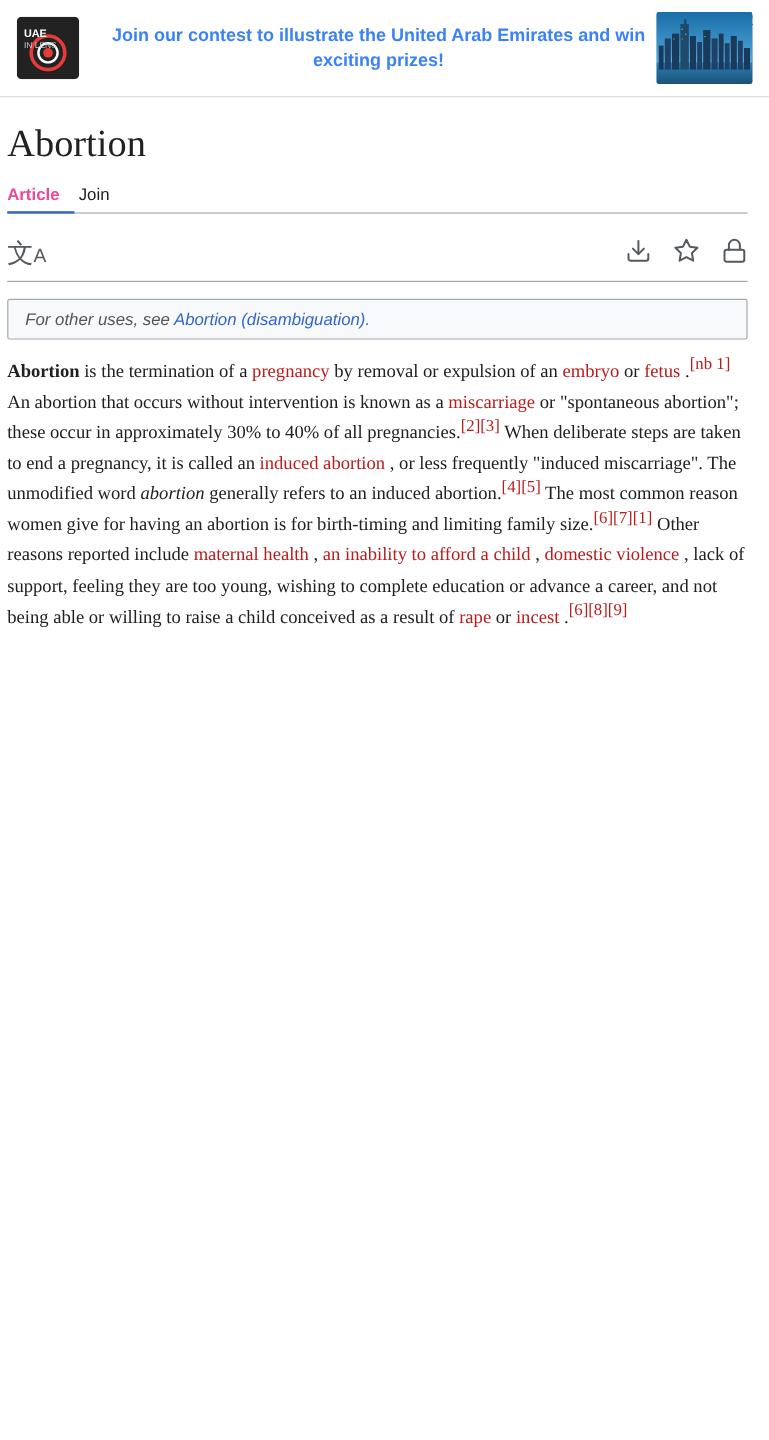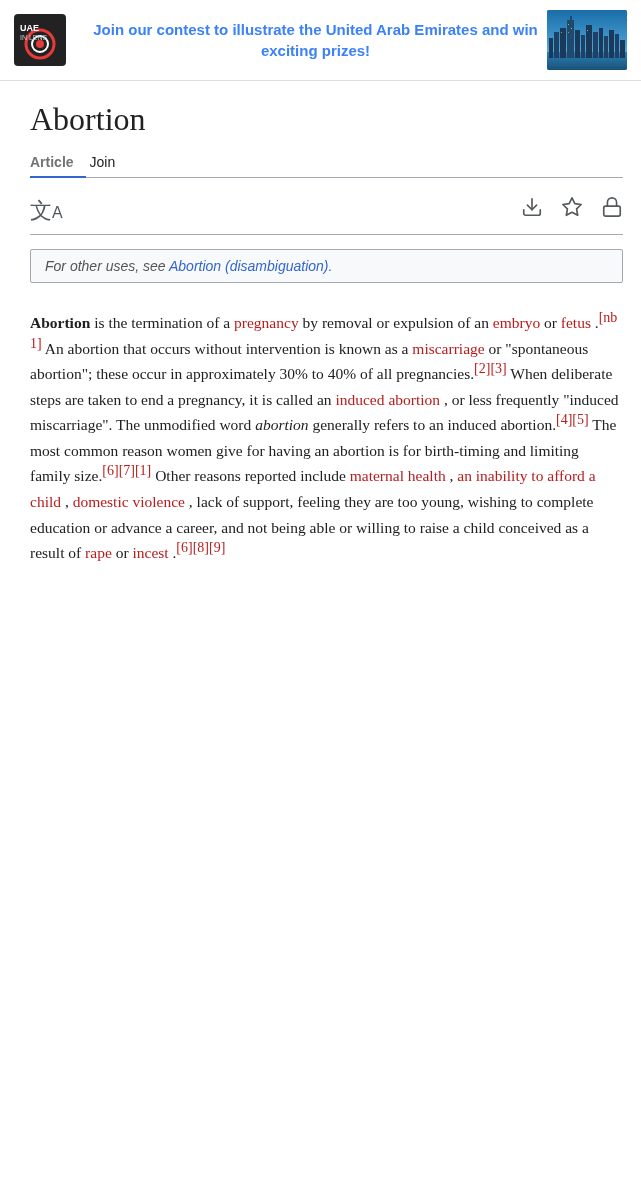--- a/index.html
+++ b/index.html
@@ -74,21 +74,21 @@
       height: 60px;
       background: linear-gradient(135deg, #3a7bd5 0%, #6ab0e0 30%, #2c5f8a 60%, #1a3a5c 100%);
       border-radius: 2px;
       flex-shrink: 0;
       position: relative;
       overflow: hidden;
     }
 
     
     .main-content {
-      padding: 12px 18px 20px 30px;
+      padding: 12px 18px 20px 6px;
     }
 
     
     .page-title {
       font-family: 'Linux Libertine', Georgia, Times, serif;
       font-size: 2em;
       font-weight: normal;
       color: #202122;
       margin-bottom: 10px;
       margin-top: 8px;
@@ -110,27 +110,27 @@
       font-family: -apple-system, Arial, sans-serif;
       font-weight: normal;
       margin-right: 4px;
       border-bottom: 2px solid transparent;
       margin-bottom: -1px;
     }
 
     .tab-item.active {
       border-bottom: 2px solid #3366cc;
       font-weight: bold;
-      color: #737373;
+      color: #ec4899;
     }
 
     
     .toolbar {
       display: flex;
-      align-items: flex-start;
+      align-items: flex-end;
       justify-content: space-between;
       padding: 8px 0;
       border-bottom: 1px solid #a2a9b1;
       margin-bottom: 14px;
     }
 
     .toolbar-left {
       display: flex;
       align-items: center;
     }
@@ -146,21 +146,21 @@
       color: #54595d;
       cursor: pointer;
     }
 
     
     .disambig-box {
       background: #f8f9fa;
       border: 1px solid #a2a9b1;
       border-radius: 2px;
       padding: 8px 14px;
-      margin-bottom: 27px;
+      margin-bottom: 14px;
       font-size: 14px;
       font-family: -apple-system, Arial, sans-serif;
       color: #555;
       font-style: italic;
     }
 
     .disambig-box a {
       color: #3366cc;
       text-decoration: none;
     }

